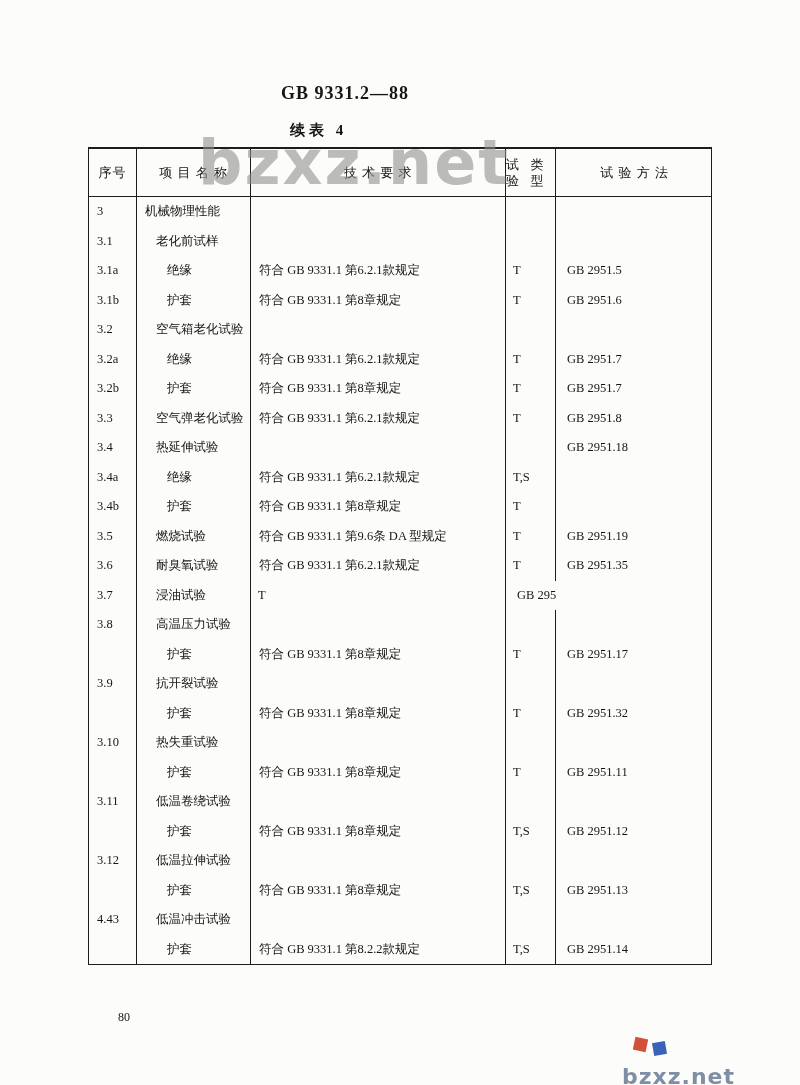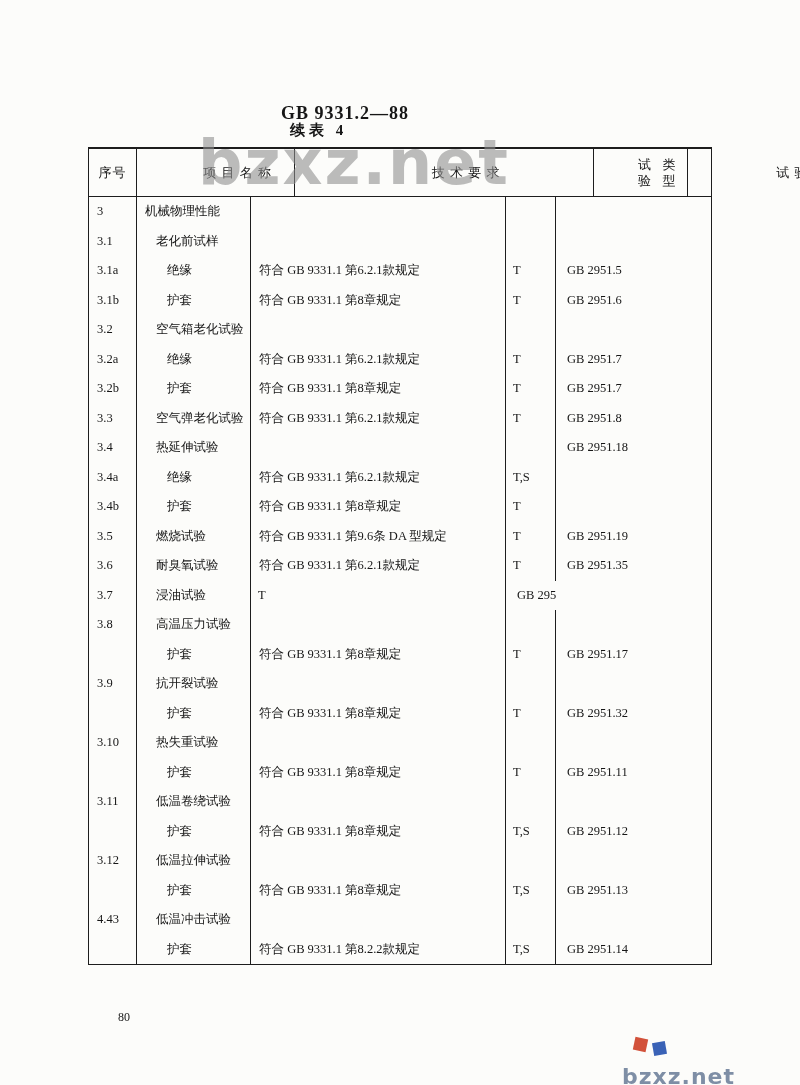--- a/index.html
+++ b/index.html
@@ -4,39 +4,39 @@
 <style>
   html,body { margin:0; padding:0; background:#e8e8e8; }
   .page {
     position:relative; width:800px; height:1085px; margin:0 auto;
     background:#fcfcfa; overflow:hidden;
     font-family:"Liberation Serif","DejaVu Serif",serif;
     color:#161616;
   }
   .doc-number {
     position:absolute; top:83px; left:0; width:690px; text-align:center;
-    font-size:18px; font-weight:bold; letter-spacing:1px;margin-top:20px;
+    font-size:18px; font-weight:bold; letter-spacing:1px;
   }
   .table-title {
     position:absolute; top:121px; left:0; width:637px; text-align:center;
     font-size:15px; font-weight:bold; letter-spacing:4px;
   }
   .wm {
     position:absolute; top:126px; left:198px; z-index:6;
     font-family:"DejaVu Sans",sans-serif; font-weight:bold;
     font-size:62px; letter-spacing:2px; color:#8d8d8d; opacity:.58;
     pointer-events:none;
   }
   .doc-table {
     position:absolute; top:147px; left:88px; width:624px; z-index:2;
     border:1.5px solid #1d1d1d; border-top-width:2px;
     box-sizing:border-box; background:transparent;
   }
   .hrow, .row { display:grid; grid-template-columns:48px 114px 255px 50px 157px; }
-  .hrow { height:47px; border-bottom:1.5px solid #1d1d1d;gap:44px; }
+  .hrow { height:47px; border-bottom:1.5px solid #1d1d1d; }
   .hrow .c {
     display:flex; align-items:center; justify-content:center;
     font-size:13px; letter-spacing:1px;
   }
   .c { border-right:1.4px solid #1d1d1d; box-sizing:border-box; overflow:hidden; }
   .c:last-child { border-right:none; }
   .c-type-h { flex-direction:row; line-height:16px; }
   .row { height:29.5px; font-size:12.5px; }
   .row .c {
     display:flex; align-items:center; white-space:nowrap;

